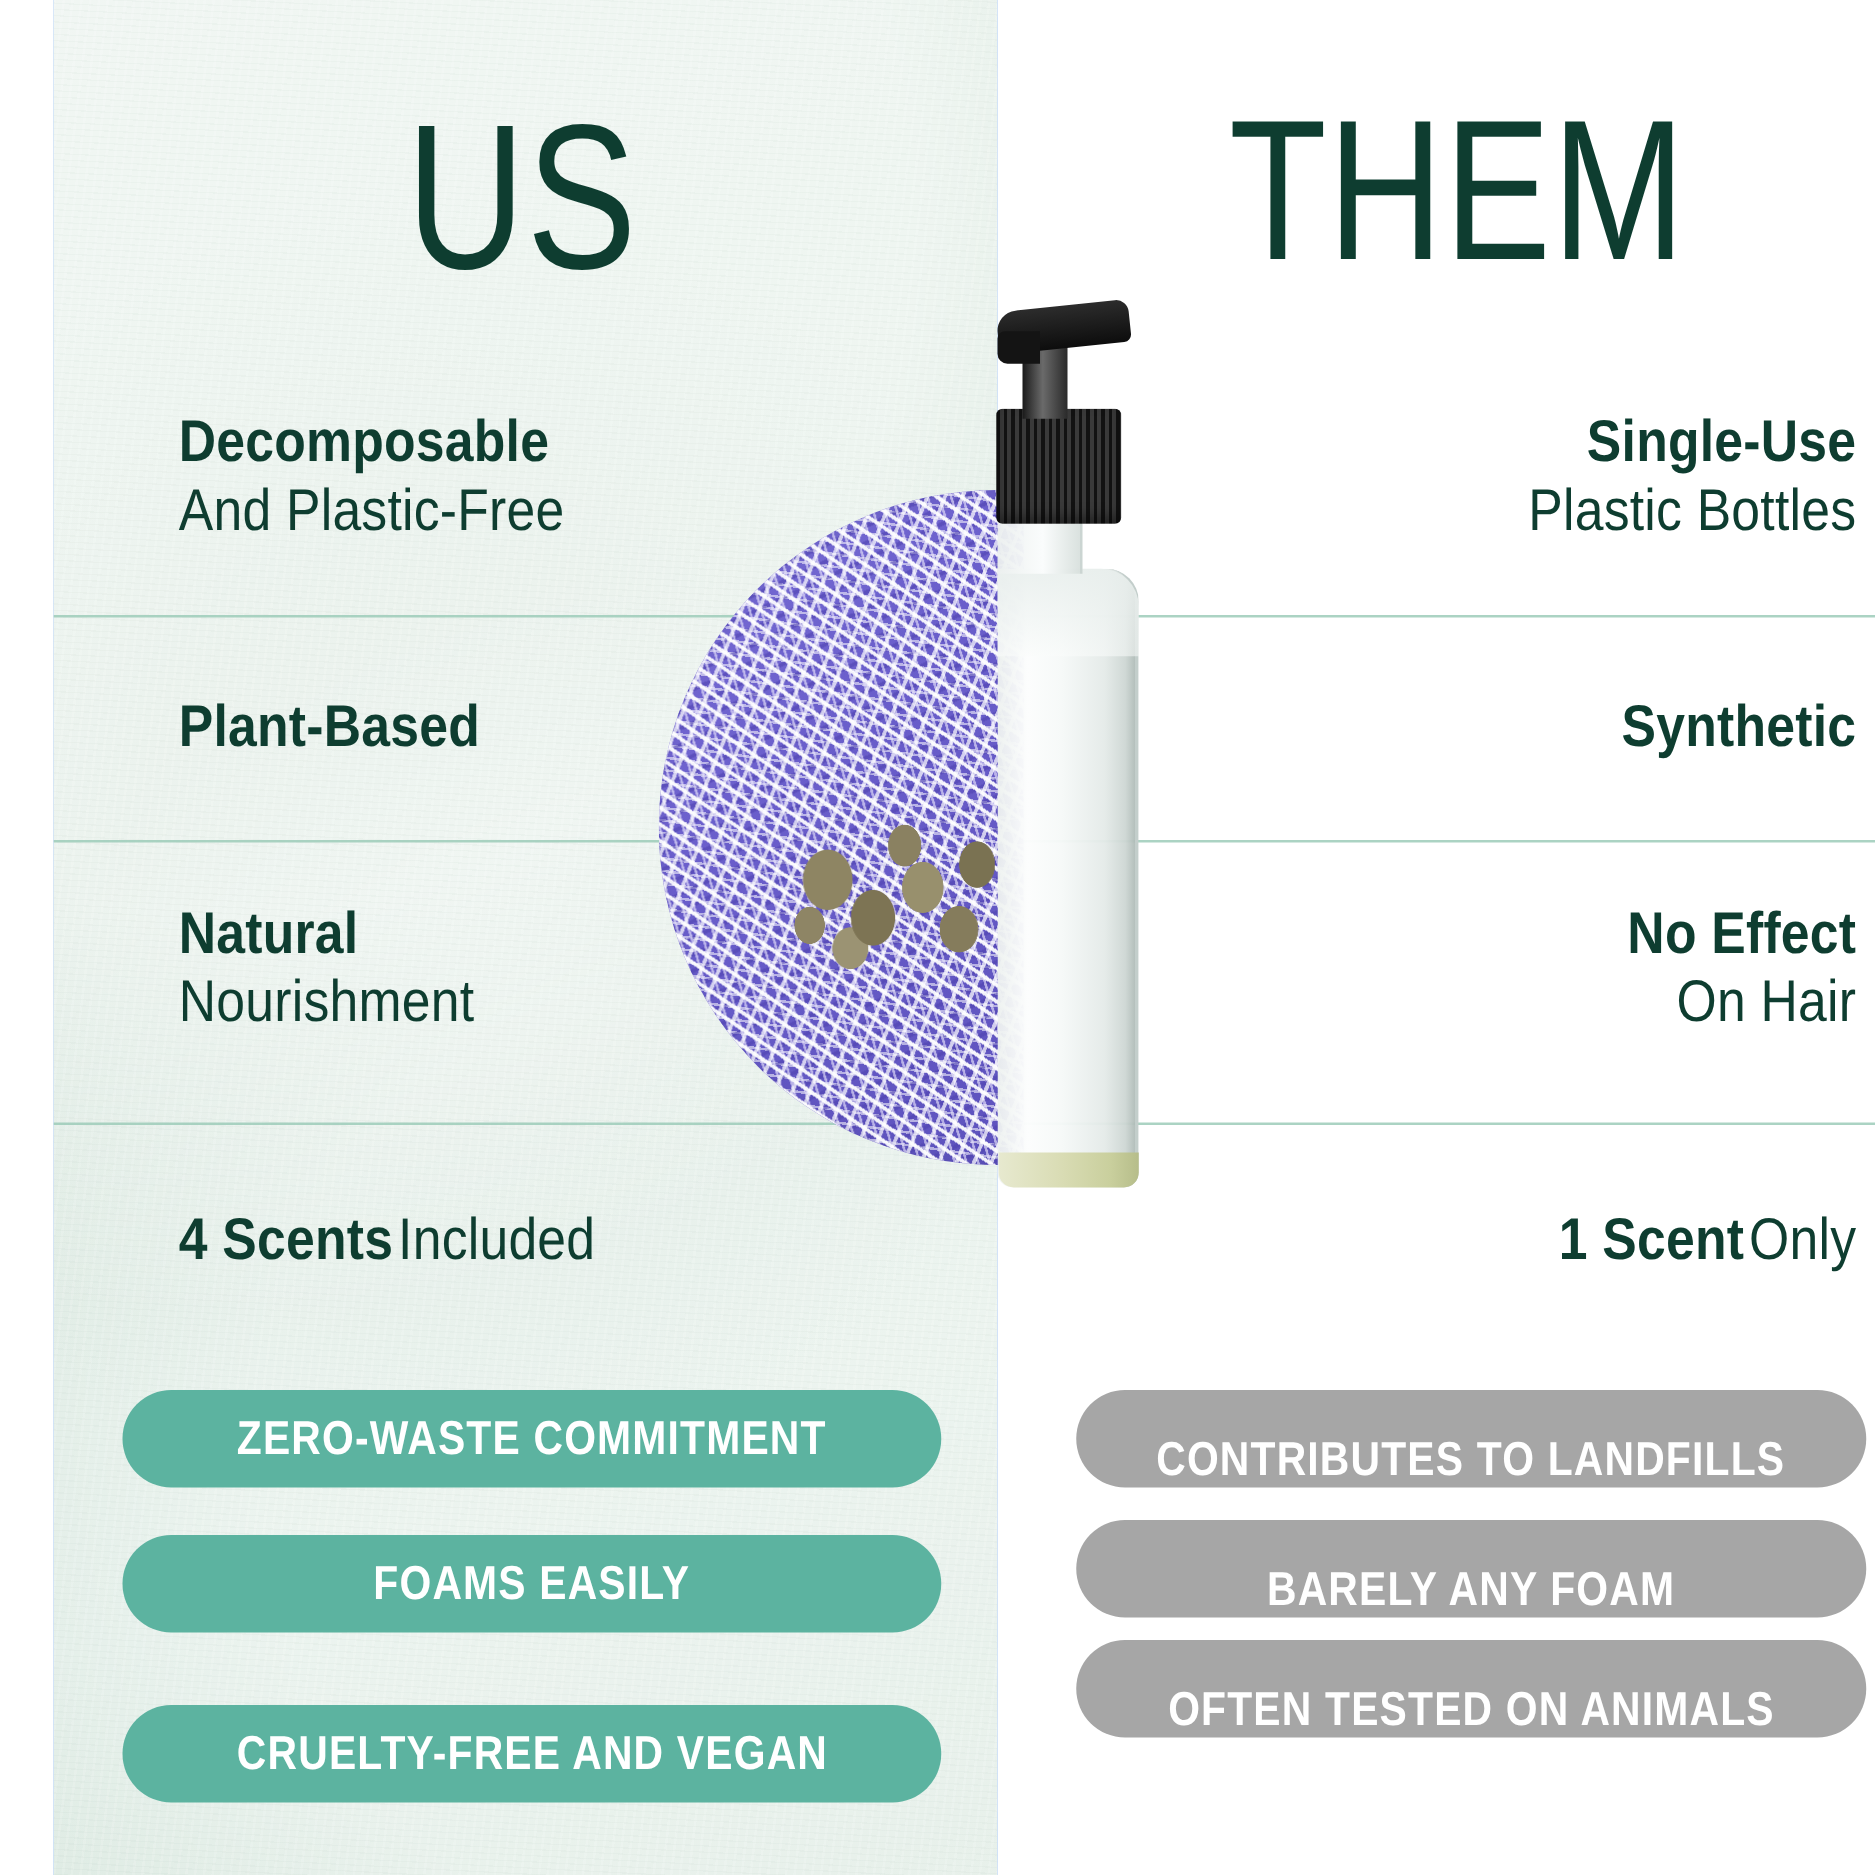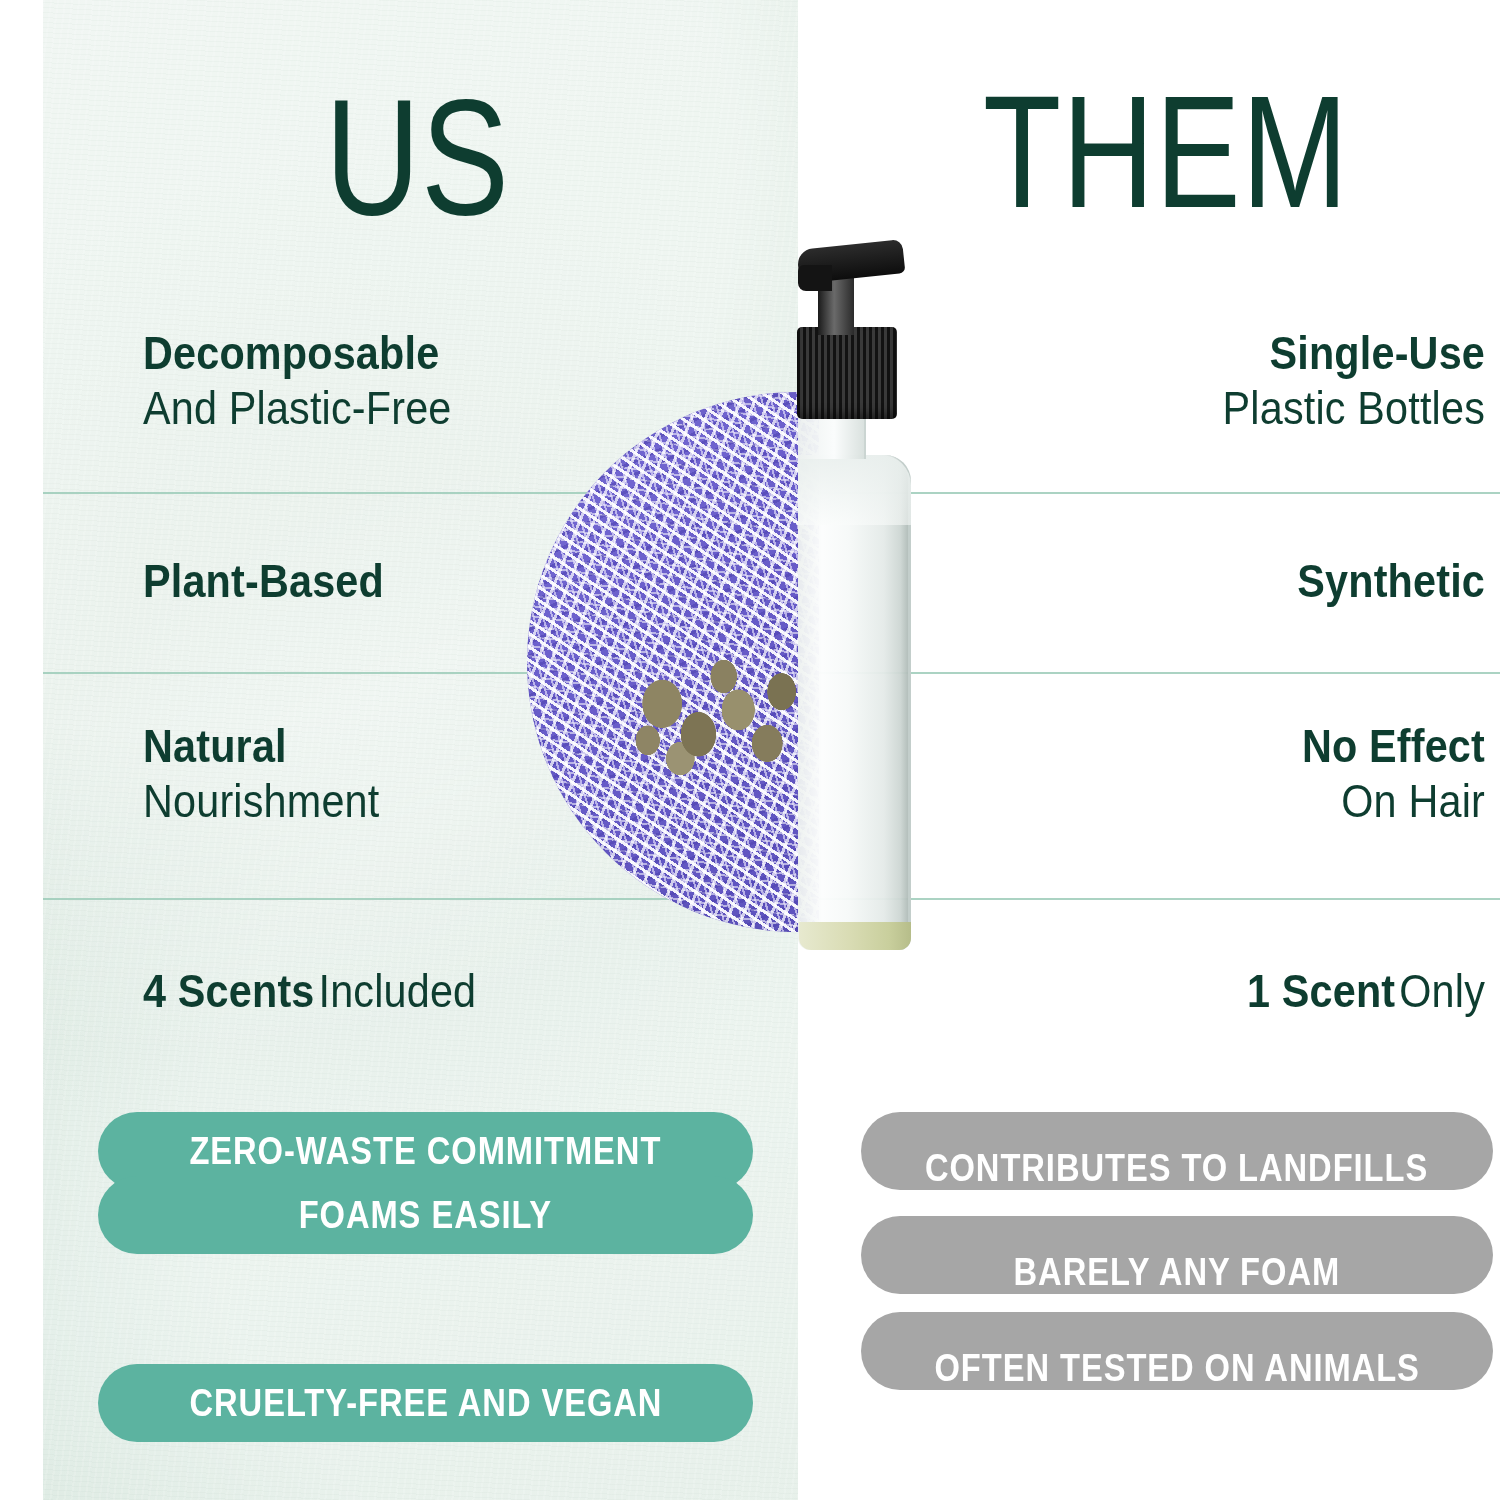--- a/index.html
+++ b/index.html
@@ -316,21 +316,21 @@
       <div id="pump-collar"></div>
       <div id="pump-stem"></div>
       <div id="pump-head"></div>
       <div id="pump-spout"></div>
     </div>
   </div>
 
   <div class="pill good" style="top:1112px">
     <span>Zero-Waste Commitment</span>
   </div>
-  <div class="pill good" style="top:1176px">
+  <div class="pill good" style="top:1228px">
     <span>Foams Easily</span>
   </div>
   <div class="pill good" style="top:1364px">
     <span>Cruelty-Free And Vegan</span>
   </div>
 
   <div class="pill bad" style="top:1112px">
     <span>Contributes To Landfills</span>
   </div>
   <div class="pill bad" style="top:1216px">

